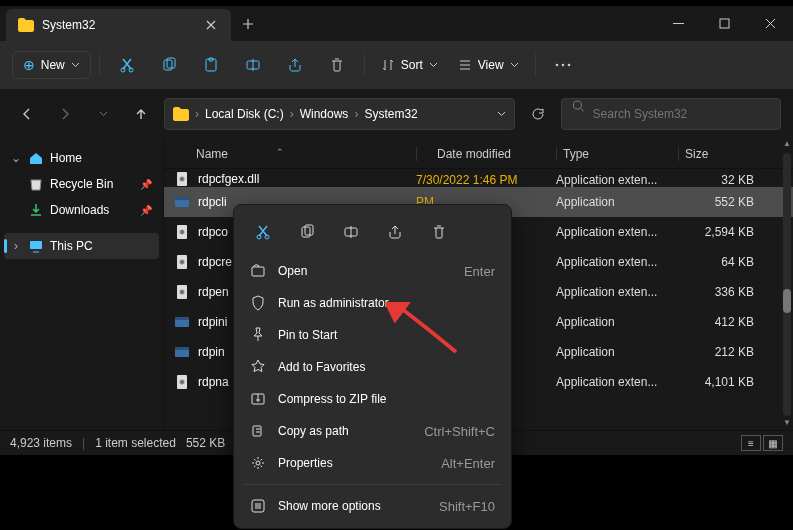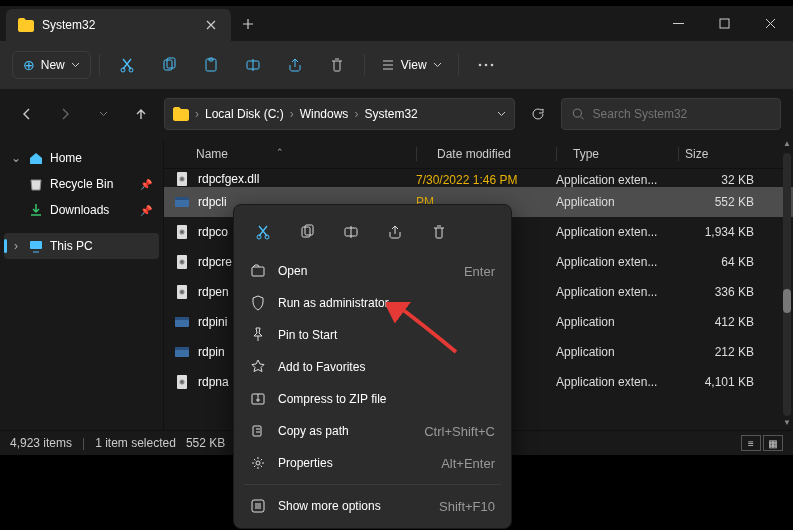--- a/index.html
+++ b/index.html
@@ -24,35 +24,35 @@
 .tsep { width:1px; height:22px; background:#3a3a3a; margin:0 4px; }
 .tbtext { display:flex; align-items:center; gap:6px; padding:0 8px; height:34px; }
 
 .addr { height:50px; background:#191919; display:flex; align-items:center; padding:0 12px; gap:8px; }
 .navbtn { width:30px; height:30px; display:flex; align-items:center; justify-content:center; color:#ccc; }
 .navbtn.dim { color:#666; }
 .bc { flex:1; height:32px; background:#2c2c2c; border:1px solid #3a3a3a; border-radius:4px; display:flex; align-items:center; padding:0 8px; gap:4px; }
 .bc-seg { display:flex; align-items:center; gap:6px; }
 .bc-gt { color:#888; padding:0 2px; }
 .refresh { width:30px; height:30px; display:flex; align-items:center; justify-content:center; }
-.search { width:220px; height:32px; background:#2c2c2c; border:1px solid #3a3a3a; border-radius:4px; display:flex; align-items:center; padding:0 10px; gap:8px; color:#888; }
+.search { width:220px; height:32px; background:#2c2c2c; border:1px solid #3a3a3a; border-radius:4px; display:flex; padding:0 10px; gap:8px; color:#888; }
 
 .body { flex:1; display:flex; background:#191919; overflow:hidden; }
 .sidebar { width:164px; border-right:1px solid #111; padding:6px 4px; }
 .sitem { display:flex; align-items:center; gap:6px; padding:5px 6px; border-radius:4px; position:relative; }
 .sitem .pin { margin-left:auto; color:#888; font-size:10px; }
 .sitem.sel { background:#2d2d2d; }
 .sitem.sel::before{ content:""; position:absolute; left:0; top:6px; bottom:6px; width:3px; background:#4cc2ff; border-radius:2px;}
 .chev-s { width:12px; text-align:center; color:#aaa; }
 
 .filearea { flex:1; display:flex; flex-direction:column; position:relative; }
 .cols { display:flex; height:30px; border-bottom:1px solid #111; align-items:center; color:#ccc; position:relative; }
 .c-name { width:252px; padding-left:32px; display:flex; align-items:flex-start; gap:8px; }
 .c-date { width:140px; padding-left:20px; border-left:1px solid #333; }
-.c-type { width:122px; padding-left:16px; border-left:1px solid #333; }
+.c-type { width:122px; padding-left:6px; border-left:1px solid #333; }
 .c-size { width:92px; padding-left:6px; border-left:1px solid #333; }
 .sortcaret { color:#aaa; font-size:9px; margin-left:40px;}
 
 .rows { flex:1; overflow:hidden; position:relative; }
 .row { display:flex; align-items:center; height:30px; padding-left:10px; }
 .row.halftop { height:18px; align-items:flex-end; }
 .row.sel { background:#4d4d4d; }
 .r-name { width:242px; display:flex; align-items:center; gap:8px; overflow:hidden; white-space:nowrap; }
 .r-date { width:140px; color:#eab308; white-space:nowrap; }
 .r-type { width:122px; color:#ddd; white-space:nowrap; overflow:hidden; text-overflow:ellipsis; }
@@ -161,20 +161,29 @@
         <svg width="16" height="16" viewBox="0 0 16 16">
           <path d="M3 8v4c0 1 1 2 2 2h6c1 0 2-1 2-2V8M8 2v8M5 5l3-3 3 3" stroke="#4cc2ff" fill="none"></path>
         </svg>
       </div>
     <div class="tbicon">
         <svg width="16" height="16" viewBox="0 0 16 16">
           <path d="M3 4h10M5 4v9c0 1 1 1 1 1h4c0 0 1 0 1-1V4M6 2h4" stroke="#ccc" fill="none"></path>
         </svg>
       </div>
     <div class="tsep"></div>
+    <div class="tbtext">
+      <svg width="14" height="14" viewBox="0 0 14 14">
+          <path d="M4 2v10l-2-2M10 12V2l2 2" stroke="#ccc" fill="none"></path>
+        </svg>
+      <span>Sort</span>
+      <svg width="9" height="6">
+          <path d="M1 1l3.5 3.5L8 1" stroke="#ccc" fill="none"></path>
+        </svg>
+    </div>
     <div class="tbtext">
       <svg width="14" height="14" viewBox="0 0 14 14">
           <path d="M2 3h10M2 7h10M2 11h10" stroke="#ccc"></path>
         </svg>
       <span>View</span>
       <svg width="9" height="6">
           <path d="M1 1l3.5 3.5L8 1" stroke="#ccc" fill="none"></path>
         </svg>
     </div>
     <div class="tsep"></div>
@@ -314,21 +323,21 @@
             <div class="r-name">
               <svg class="file-ic" viewBox="0 0 16 16">
                 <rect x="3" y="1" width="10" height="14" rx="1" fill="#ddd"></rect>
                 <circle cx="8" cy="8" r="2.5" fill="#888"></circle>
                 <circle cx="8" cy="8" r="1" fill="#555"></circle>
               </svg>
               <span>rdpco</span>
             </div>
             <div class="r-date">PM</div>
             <div class="r-type">Application exten...</div>
-            <div class="r-size">1,934 KB</div>
+            <div class="r-size">2,594 KB</div>
           </div>
           <div class="row">
             <div class="r-name">
               <svg class="file-ic" viewBox="0 0 16 16">
                 <rect x="3" y="1" width="10" height="14" rx="1" fill="#ddd"></rect>
                 <circle cx="8" cy="8" r="2.5" fill="#888"></circle>
                 <circle cx="8" cy="8" r="1" fill="#555"></circle>
               </svg>
               <span>rdpcre</span>
             </div>

